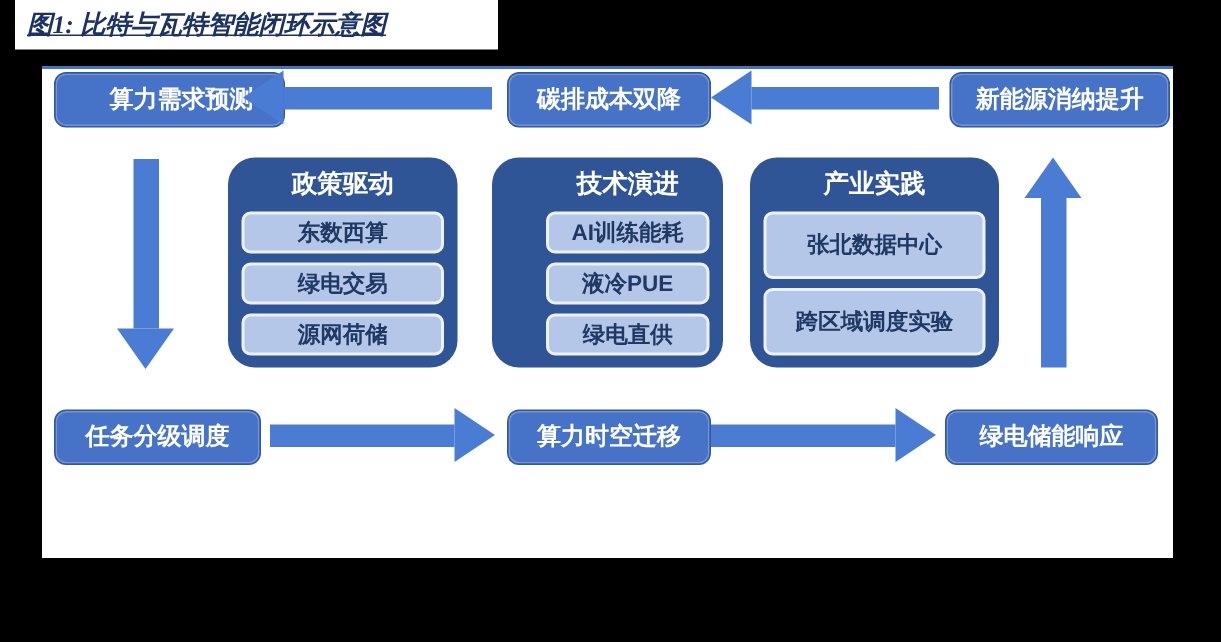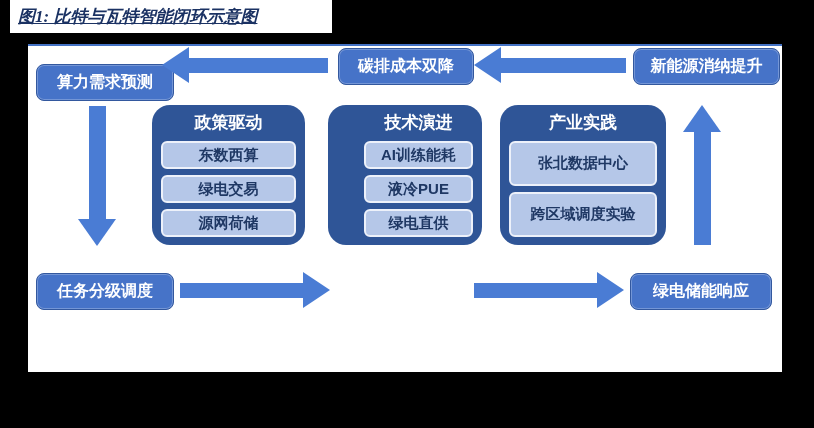--- a/index.html
+++ b/index.html
@@ -57,21 +57,21 @@
 <body>
 
 <div class="canvas">
 
   <div class="title-strip">
     <span class="title-text">图1:  比特与瓦特智能闭环示意图</span>
   </div>
 
   <div class="panel">
 
-    <div class="node" style="left:8px;top:18px;width:136px;">算力需求预测</div>
+    <div class="node" style="left:8px;top:2px;width:136px;padding-left:16px;">算力需求预测</div>
     <div class="h-arrow" style="left:134px;top:1px;width:166px;">
       <span class="tri head-left"></span>
       <span class="shaft"></span>
     </div>
     <div class="node" style="left:310px;top:2px;width:134px;text-align:center;">碳排成本双降</div>
     <div class="h-arrow" style="left:446px;top:1px;width:152px;">
       <span class="tri head-left"></span>
       <span class="shaft"></span>
     </div>
     <div class="node" style="left:605px;top:2px;width:145px;">新能源消纳提升</div>
@@ -104,20 +104,21 @@
       <div class="card-header">产业实践</div>
       <div class="card-item">张北数据中心</div>
       <div class="card-item">跨区域调度实验</div>
     </div>
 
     <div class="node" style="left:8px;top:227px;width:136px;">任务分级调度</div>
     <div class="h-arrow" style="left:152px;top:226px;width:150px;">
       <span class="shaft"></span>
       <span class="tri head-right"></span>
     </div>
+    <div class="node" style="left:310px;top:227px;width:134px;">算力时空迁移</div>
     <div class="h-arrow" style="left:446px;top:226px;width:150px;">
       <span class="shaft"></span>
       <span class="tri head-right"></span>
     </div>
     <div class="node" style="left:602px;top:227px;width:140px;">绿电储能响应</div>
 
 
   </div>
 </div>
 

